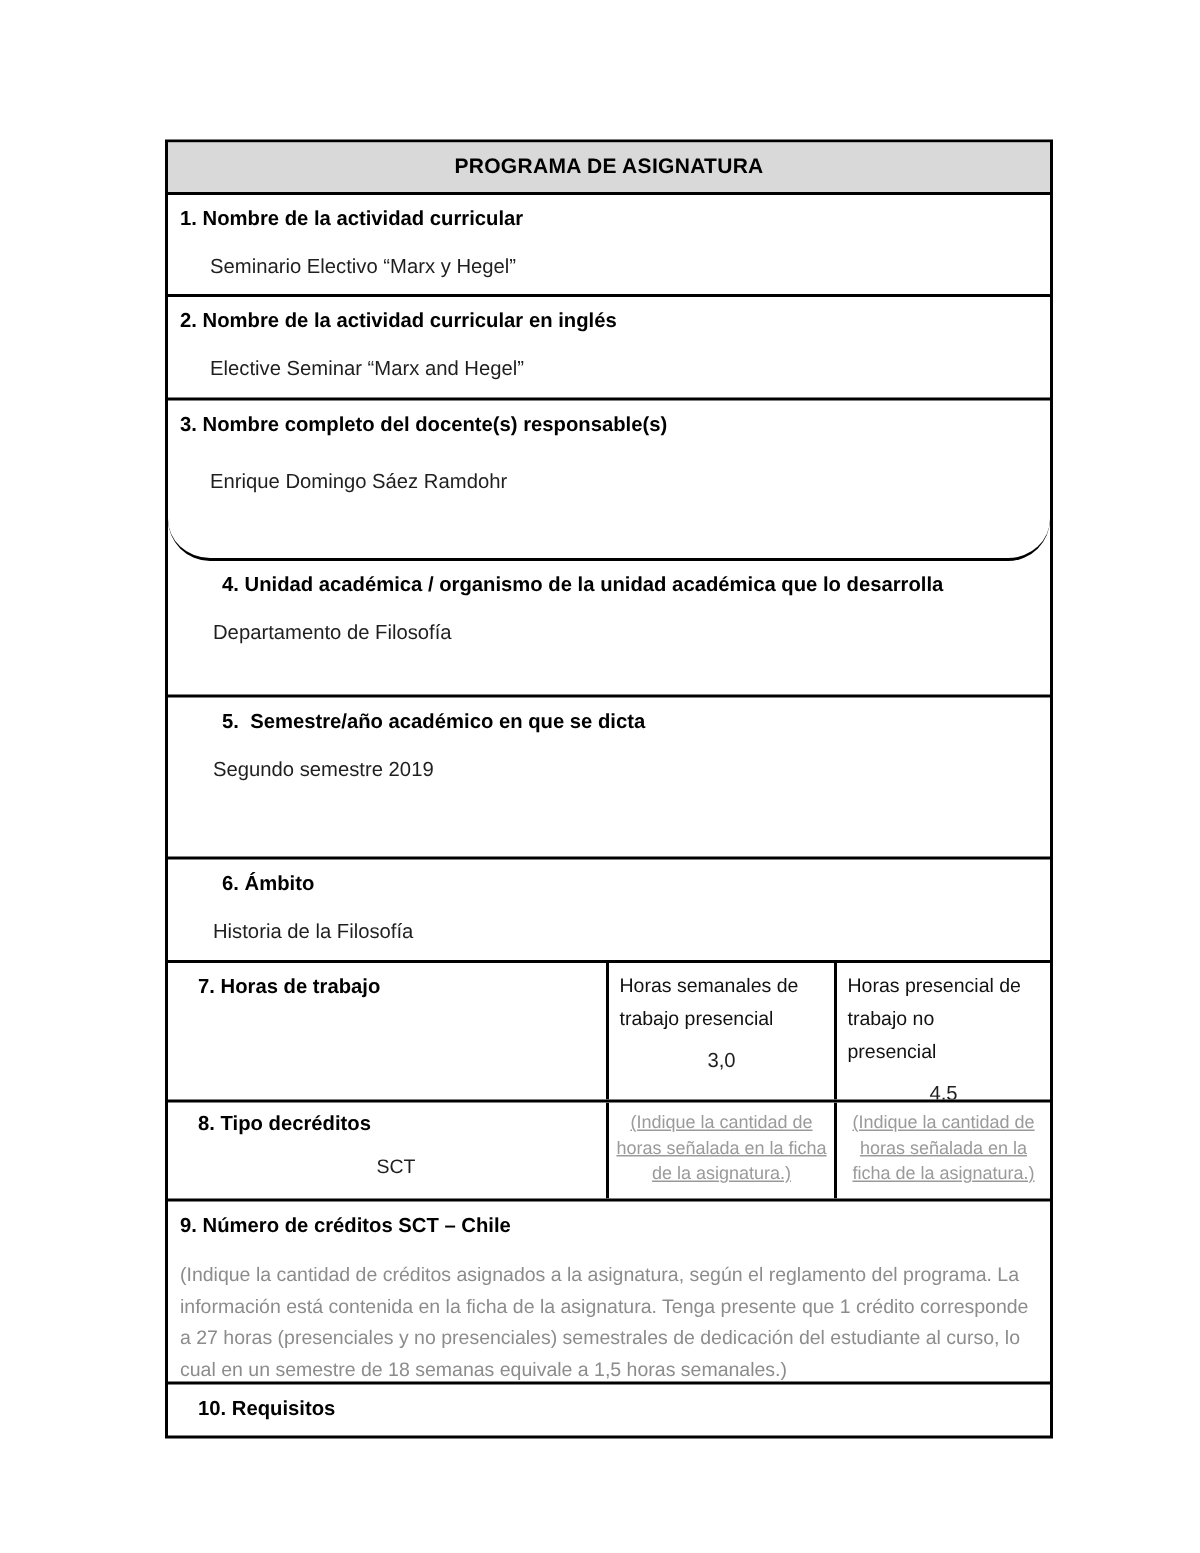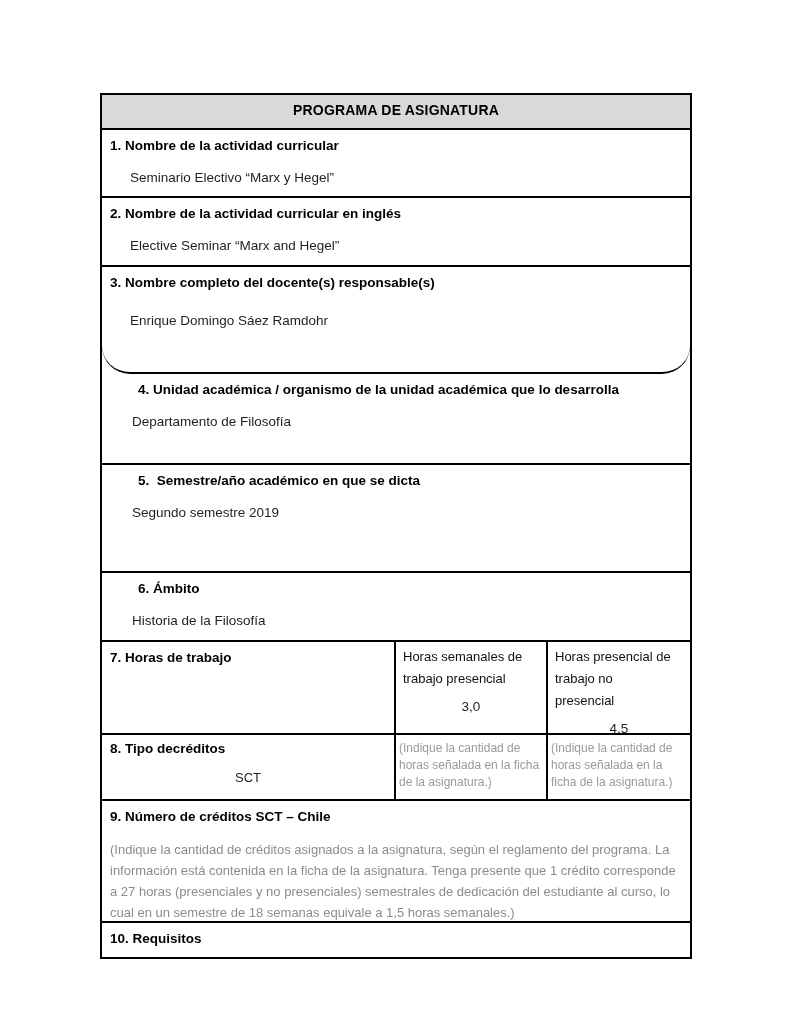--- a/index.html
+++ b/index.html
@@ -6,21 +6,21 @@
   html,body { background:#ffffff; }
   .page {
     position:relative;
     width:800px; height:1035px;
     background:#ffffff;
     font-family:"Liberation Sans", sans-serif;
     color:#000;
     overflow:hidden;
   }
   .doc-table {
-    position:absolute; left:100px; top:93px;
+    position:absolute; left:110px; top:93px;
     width:592px;
     border:2px solid #000;
     background:#fff;
   }
   .t-row { border-bottom:2px solid #000; position:relative; overflow:hidden; }
   .t-row.last { border-bottom:none; }
 
   .t-header {
     height:35px;
     background:#d9d9d9;
@@ -43,40 +43,40 @@
     font-size:13.5px;
     color:#1f1f1f;
     padding-left:28px;
     margin-top:16px;
     white-space:pre-wrap;
   }
   .indent4 .row-value { padding-left:30px; }
   .r3 .row-value { margin-top:22px; }
 
   .flex-row { display:flex; align-items:stretch; }
-  .cell-left  { width:292px; }
+  .cell-left  { width:292px;padding-left:12px; }
   .cell-mid   { width:152px; border-left:2px solid #000; }
   .cell-right { flex:1;      border-left:2px solid #000; }
 
   .hours-header {
     font-size:13px; line-height:22px; color:#111;
     padding:4px 16px 0 7px;
   }
   .hours-value {
     text-align:center; font-size:13.5px; color:#1f1f1f;
     margin-top:9px;
   }
 
   .r8 .row-label { padding-top:5px; }
   .sct-value {
     text-align:center; font-size:13px; color:#1f1f1f; margin-top:13px;
   }
   .cell-note {
     color:#9a9a9a; font-size:12px; line-height:17px;
-    padding:5px 3px 0 3px;
+    text-align:center; padding:5px 3px 0 3px;text-decoration:underline;
   }
 
   .credits-note {
     color:#8c8c8c; font-size:13px; line-height:21px;
     padding:0 4px 0 8px; margin-top:14px;
   }
 
   .req-note {
     color:#9a9a9a; font-size:12.5px; line-height:21px;
     padding:1px 8px 0 10px;

